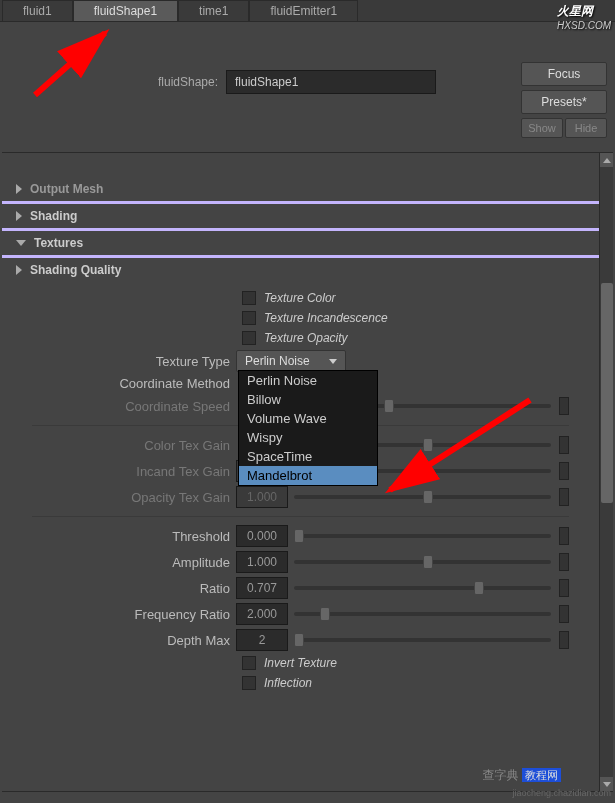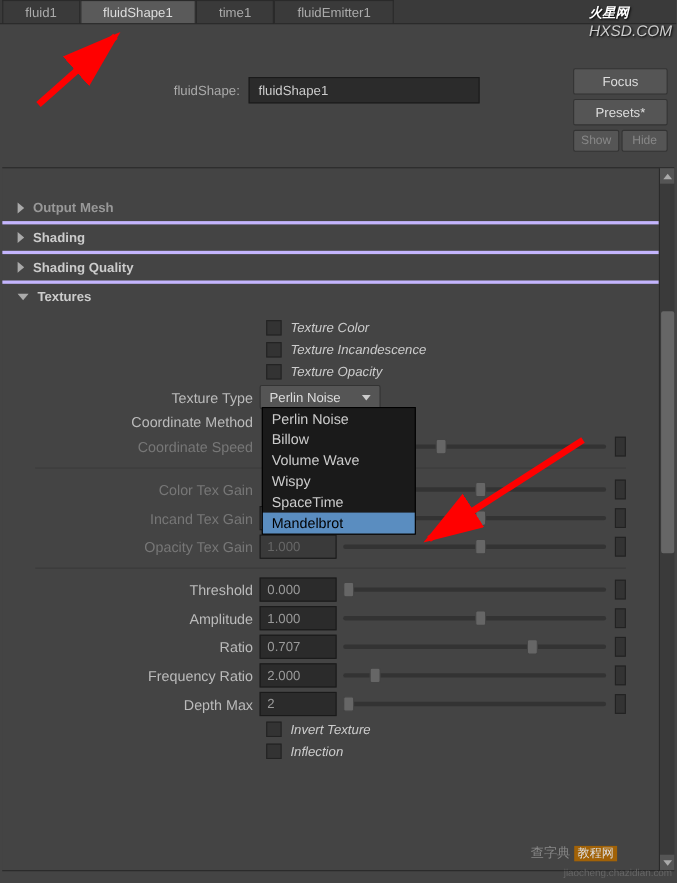--- a/index.html
+++ b/index.html
@@ -40,21 +40,21 @@
       top: 2px;
       right: 4px;
       color: #fff;
       font-weight: bold;
       font-size: 14px;
       text-shadow: 1px 1px 2px #000;
       font-style: italic;
     }
     .watermark-top small {
       display: block;
-      font-size: 14px;
+      font-size: 10px;
       color: #ccc;
       font-weight: normal;
     }
     .watermark-bottom {
       position: absolute;
       bottom: 4px;
       right: 4px;
       color: #888;
       font-size: 13px;
     }
@@ -197,21 +197,22 @@
       text-align: right;
       color: #bbb;
       font-size: 13px;
     }
     .param-label.disabled { color: #777; }
     .param-input {
       background: #2b2b2b;
       border: 1px solid #1a1a1a;
       color: #999;
       padding: 3px 6px;
-      width: 70px;
+      width: 52px;
+      text-align: center;
     }
     .param-input.disabled {
       background: #3a3a3a;
       color: #666;
     }
     .dropdown-btn {
       background: #555;
       border: 1px solid #333;
       color: #ddd;
       padding: 3px 8px;
@@ -345,27 +346,27 @@
       <span class="arrow-right"></span>
       <span>Output Mesh</span>
     </div>
 
     <div class="section-header">
       <span class="arrow-right"></span>
       <span>Shading</span>
     </div>
 
     <div class="section-header">
+      <span class="arrow-down"></span>
+      <span>Textures</span>
+    </div>
+
+    <div class="section-header">
       <span class="arrow-right"></span>
       <span>Shading Quality</span>
-    </div>
-
-    <div class="section-header">
-      <span class="arrow-down"></span>
-      <span>Textures</span>
     </div>
 
     <div class="section-body">
       <div class="checkbox-row">
         <div class="checkbox"></div>
         <span class="checkbox-label">Texture Color</span>
       </div>
       <div class="checkbox-row">
         <div class="checkbox"></div>
         <span class="checkbox-label">Texture Incandescence</span>
@@ -515,15 +516,15 @@
   <defs>
       <marker id="ah2" markerWidth="10" markerHeight="10" refX="8" refY="3" orient="auto">
         <path d="M0,0 L0,6 L9,3 z" fill="red"></path>
       </marker>
     </defs>
   <line x1="150" y1="10" x2="10" y2="100" stroke="red" stroke-width="6" marker-end="url(#ah2)"></line>
 </svg>
 
 <div class="watermark-bottom">
   <span>查字典</span>
-  <span style="background:#a16207;color:#ddd;padding:1px 3px;font-size:11px;">教程网</span><br>
+  <span style="background:#1d4ed8;color:#ddd;padding:1px 3px;font-size:11px;">教程网</span><br>
   <small>jiaocheng.chazidian.com</small>
 </div>
 
 </body></html>

